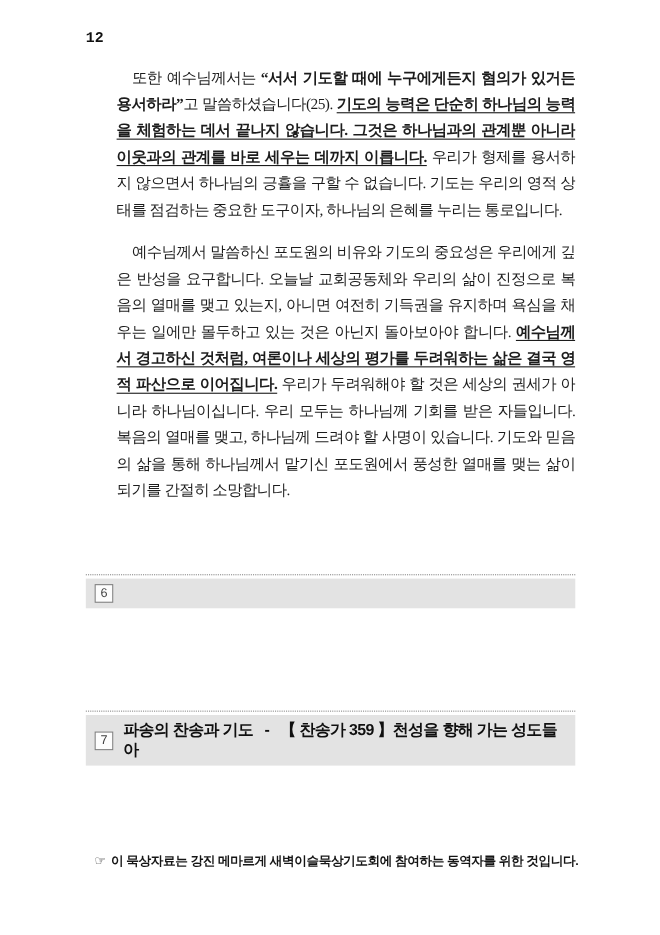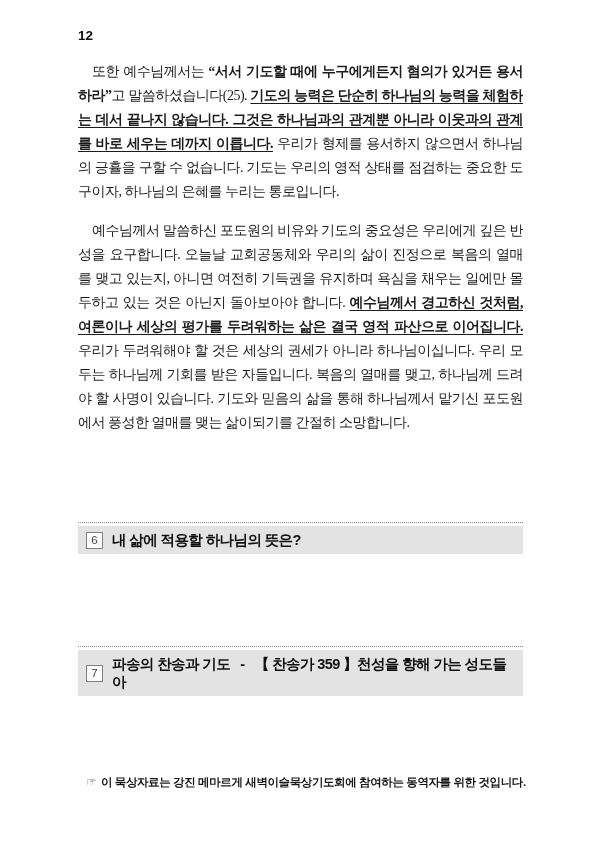--- a/index.html
+++ b/index.html
@@ -9,31 +9,31 @@
     color:#1c1c1c;
   }
   .page { position:relative; width:600px; height:850px; background:#fff; overflow:hidden; }
 
   
   .content-flow {
     position:absolute; top:28px; left:78px; right:77px; height:492px; overflow:hidden;
   }
   .page-header {
     display:flex; align-items:baseline; gap:9px;
-    font-family:Liberation Sans, sans-serif;
+    font-family:Liberation Mono, monospace;
     margin-bottom:17px;
   }
   .page-num { font-weight:bold; font-size:13.5px; color:#111; }
   .page-title { font-size:11.5px; color:#2a2a2a; letter-spacing:-0.3px; }
 
   .para {
     font-size:14px; line-height:24px; text-align:justify;
     margin:0 0 15px 0; letter-spacing:-0.5px;
   }
-  .para.indent { text-indent:14px; }
+  .para.indent { text-indent:14px;margin-left:28px; }
   .seg-b  { font-weight:bold; }
   .seg-bu { font-weight:bold; text-decoration:underline; text-underline-offset:3px; }
 
   
   .section { position:absolute; left:78px; right:77px; }
   .section-6 { top:522px; }
   .section-7 { top:646px; }
   .rule { border-top:1px dotted #8a8a8a; height:0; }
   .bar {
     margin-top:3px; background:#e3e3e3;
@@ -76,21 +76,20 @@
     <p class="para indent"><span>또한 예수님께서는 </span><span class="seg-b">“서서 기도할 때에 누구에게든지 혐의가 있거든 용서하라”</span><span>고 말씀하셨습니다(25). </span><span class="seg-bu">기도의 능력은 단순히 하나님의 능력을 체험하는 데서 끝나지 않습니다. 그것은 하나님과의 관계뿐 아니라 이웃과의 관계를 바로 세우는 데까지 이릅니다.</span><span> 우리가 형제를 용서하지 않으면서 하나님의 긍휼을 구할 수 없습니다. 기도는 우리의 영적 상태를 점검하는 중요한 도구이자, 하나님의 은혜를 누리는 통로입니다.</span></p>
 
     <p class="para indent"><span>예수님께서 말씀하신 포도원의 비유와 기도의 중요성은 우리에게 깊은 반성을 요구합니다. 오늘날 교회공동체와 우리의 삶이 진정으로 복음의 열매를 맺고 있는지, 아니면 여전히 기득권을 유지하며 욕심을 채우는 일에만 몰두하고 있는 것은 아닌지 돌아보아야 합니다. </span><span class="seg-bu">예수님께서 경고하신 것처럼, 여론이나 세상의 평가를 두려워하는 삶은 결국 영적 파산으로 이어집니다.</span><span> 우리가 두려워해야 할 것은 세상의 권세가 아니라 하나님이십니다. 우리 모두는 하나님께 기회를 받은 자들입니다. 복음의 열매를 맺고, 하나님께 드려야 할 사명이 있습니다. 기도와 믿음의 삶을 통해 하나님께서 맡기신 포도원에서 풍성한 열매를 맺는 삶이되기를 간절히 소망합니다.</span></p>
 
   </div>
 
   <div class="section section-6">
     <div class="rule"></div>
     <div class="bar">
       <span class="numbox">6</span>
-      <span class="bar-title">내 삶에 적용할 하나님의 뜻은?</span>
     </div>
   </div>
 
   <div class="section section-7">
     <div class="rule"></div>
     <div class="bar">
       <span class="numbox">7</span>
       <span class="bar-title">파송의 찬송과 기도   -   【 찬송가 359 】천성을 향해 가는 성도들아</span>
     </div>
   </div>

